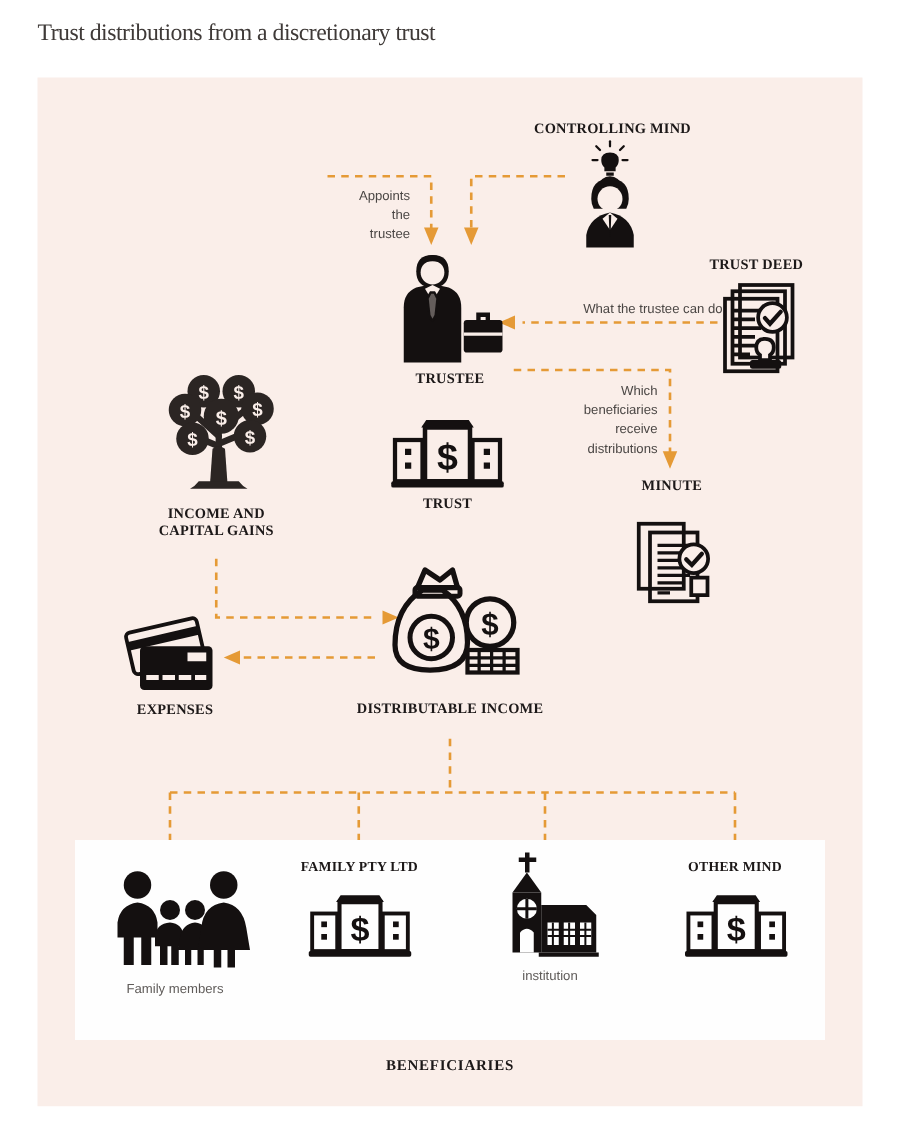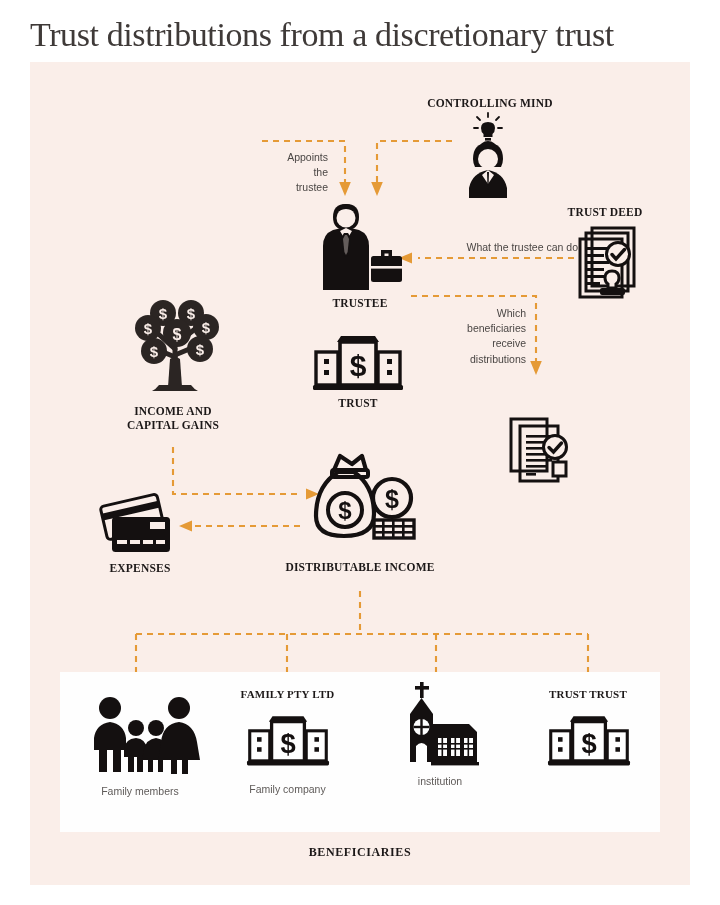--- a/index.html
+++ b/index.html
@@ -2,21 +2,21 @@
 <html><head>
 <meta charset="utf-8">
 <title>Trust distributions from a discretionary trust</title>
 <style>
   html,body{margin:0;padding:0;background:#ffffff;}
   body{width:720px;height:905px;position:relative;overflow:hidden;
        font-family:"Liberation Sans",sans-serif;}
   #page{position:absolute;left:0;top:0;width:720px;height:905px;background:#fff;}
 
   .title{position:absolute;left:30px;top:16px;width:660px;
-         font-family:"Liberation Serif",serif;font-size:34px;color:#3f3a38;
+         font-family:"Liberation Serif",serif;font-size:19px;color:#3f3a38;
          letter-spacing:-0.4px;white-space:nowrap;}
 
   .panel{position:absolute;left:30px;top:62px;width:660px;height:823px;
          background:#faeee9;}
 
   .node{position:absolute;}
   .cap-top{position:absolute;width:200px;text-align:center;left:50%;
            transform:translateX(-50%);
            font-family:"Liberation Serif",serif;font-weight:bold;
            font-size:11.5px;letter-spacing:0.2px;color:#1c1818;line-height:1.25;}
@@ -208,20 +208,21 @@
 
       <text x="45" y="46" text-anchor="middle" font-family="Liberation Sans, sans-serif" font-size="30" font-weight="bold" fill="#141010">$</text>
 
       <rect x="0" y="55" width="90" height="5" rx="1.5" class="ink"></rect>
     </svg>
     <div class="cap-bot" style="top:66px;">TRUST</div>
   </div>
 
   <div class="node" style="left:470px;top:382px;width:135px;height:110px;">
     <div class="cap-top" style="top:0;">
+      <div>MINUTE</div>
     </div>
     <svg style="position:absolute;left:38px;top:34px;" width="66" height="72" viewBox="0 0 66 72">
       <rect x="3" y="3" width="36" height="52" class="inkline" stroke-width="3" fill="#faeee9"></rect>
       <rect x="12" y="10" width="38" height="55" class="inkline" stroke-width="3" fill="#faeee9"></rect>
       <g class="ink">
         <rect x="18" y="19" width="26" height="2.6"></rect>
         <rect x="18" y="25" width="26" height="2.6"></rect>
         <rect x="18" y="31" width="20" height="2.6"></rect>
         <rect x="18" y="37" width="26" height="2.6"></rect>
         <rect x="18" y="43" width="26" height="2.6"></rect>
@@ -354,21 +355,20 @@
         <rect x="11" y="29" width="5" height="5"></rect>
         <rect x="11" y="40" width="5" height="5"></rect>
         <rect x="74" y="29" width="5" height="5"></rect>
         <rect x="74" y="40" width="5" height="5"></rect>
       </g>
       <path d="M27 12 h36 v43 h-36 z" class="inkline" stroke-width="3.6"></path>
       <path d="M24 12 h42 l-4 -6 h-34 z" class="ink"></path>
       <text x="45" y="46" text-anchor="middle" font-family="Liberation Sans, sans-serif" font-size="30" font-weight="bold" fill="#141010">$</text>
       <rect x="0" y="55" width="90" height="5" rx="1.5" class="ink"></rect>
     </svg>
-    <div class="sub-cap" style="top:94px;">Family company</div>
   </div>
 
   <div class="node" style="left:370px;top:680px;width:140px;height:135px;">
     <svg style="position:absolute;left:28px;top:0;" width="88" height="86" viewBox="0 0 88 86">
 
       <rect x="22" y="2" width="3.6" height="16" class="ink"></rect>
       <rect x="17" y="6" width="14" height="3.6" class="ink"></rect>
 
       <path d="M23.5 18 L35 34 H12 z" class="ink"></path>
 
@@ -397,21 +397,21 @@
         <rect x="69.5" y="58" width="1.6" height="18"></rect>
       </g>
       <rect x="33" y="82" width="48" height="3.4" class="ink"></rect>
     </svg>
     <div class="sub-cap" style="top:94px;">
       <div>institution</div>
     </div>
   </div>
 
   <div class="node" style="left:518px;top:688px;width:140px;height:120px;">
-    <div class="cap-top" style="top:0;font-size:11px;">TRUST TRUST</div>
+    <div class="cap-top" style="top:0;font-size:11px;">OTHER MIND</div>
     <svg style="position:absolute;left:30px;top:22px;" width="82" height="58" viewBox="0 0 90 62">
       <rect x="3" y="22" width="22" height="33" class="inkline" stroke-width="3.4"></rect>
       <rect x="65" y="22" width="22" height="33" class="inkline" stroke-width="3.4"></rect>
       <g class="ink">
         <rect x="11" y="29" width="5" height="5"></rect>
         <rect x="11" y="40" width="5" height="5"></rect>
         <rect x="74" y="29" width="5" height="5"></rect>
         <rect x="74" y="40" width="5" height="5"></rect>
       </g>
       <path d="M27 12 h36 v43 h-36 z" class="inkline" stroke-width="3.6"></path>

